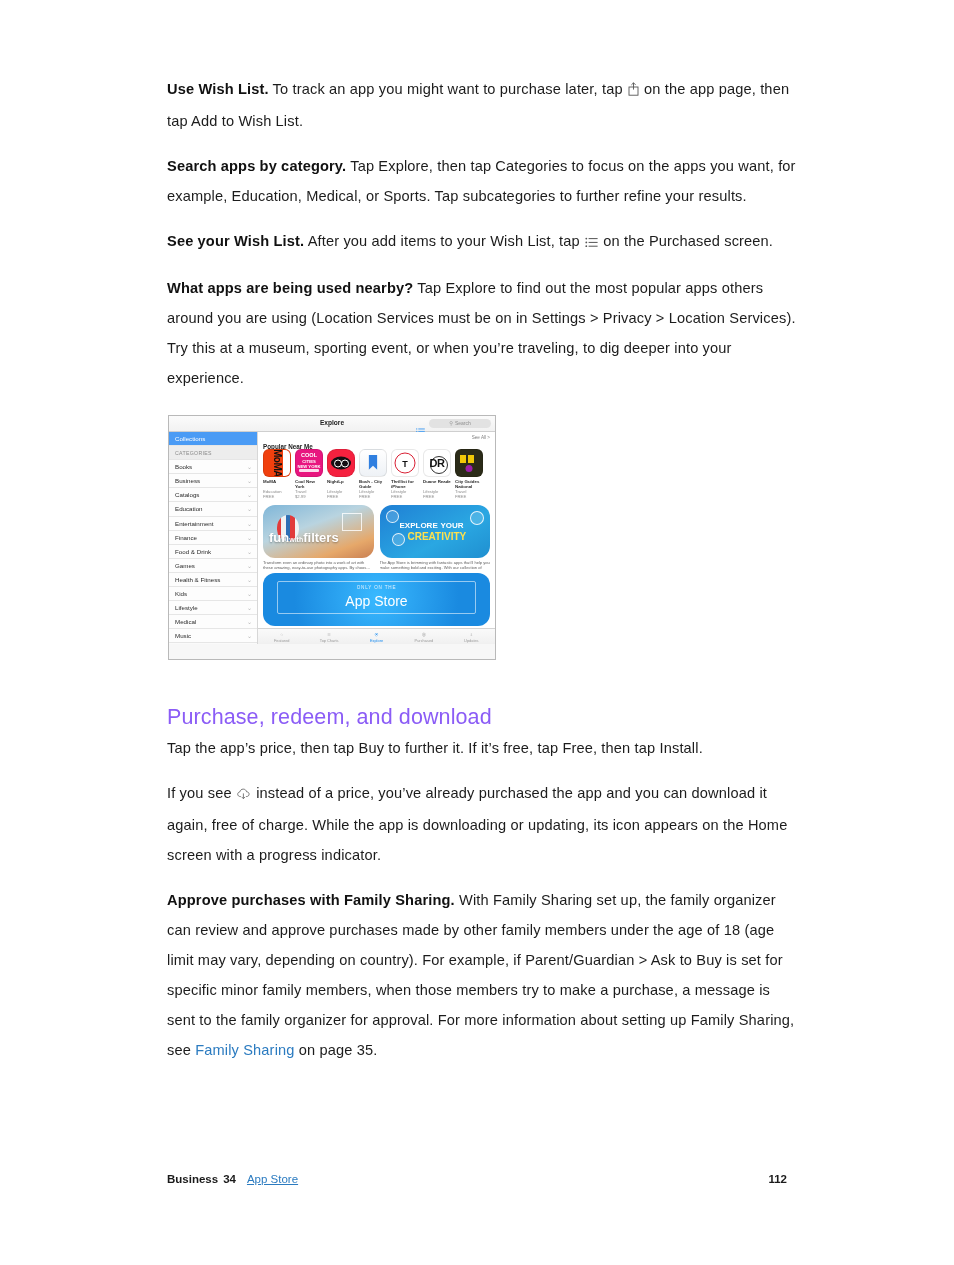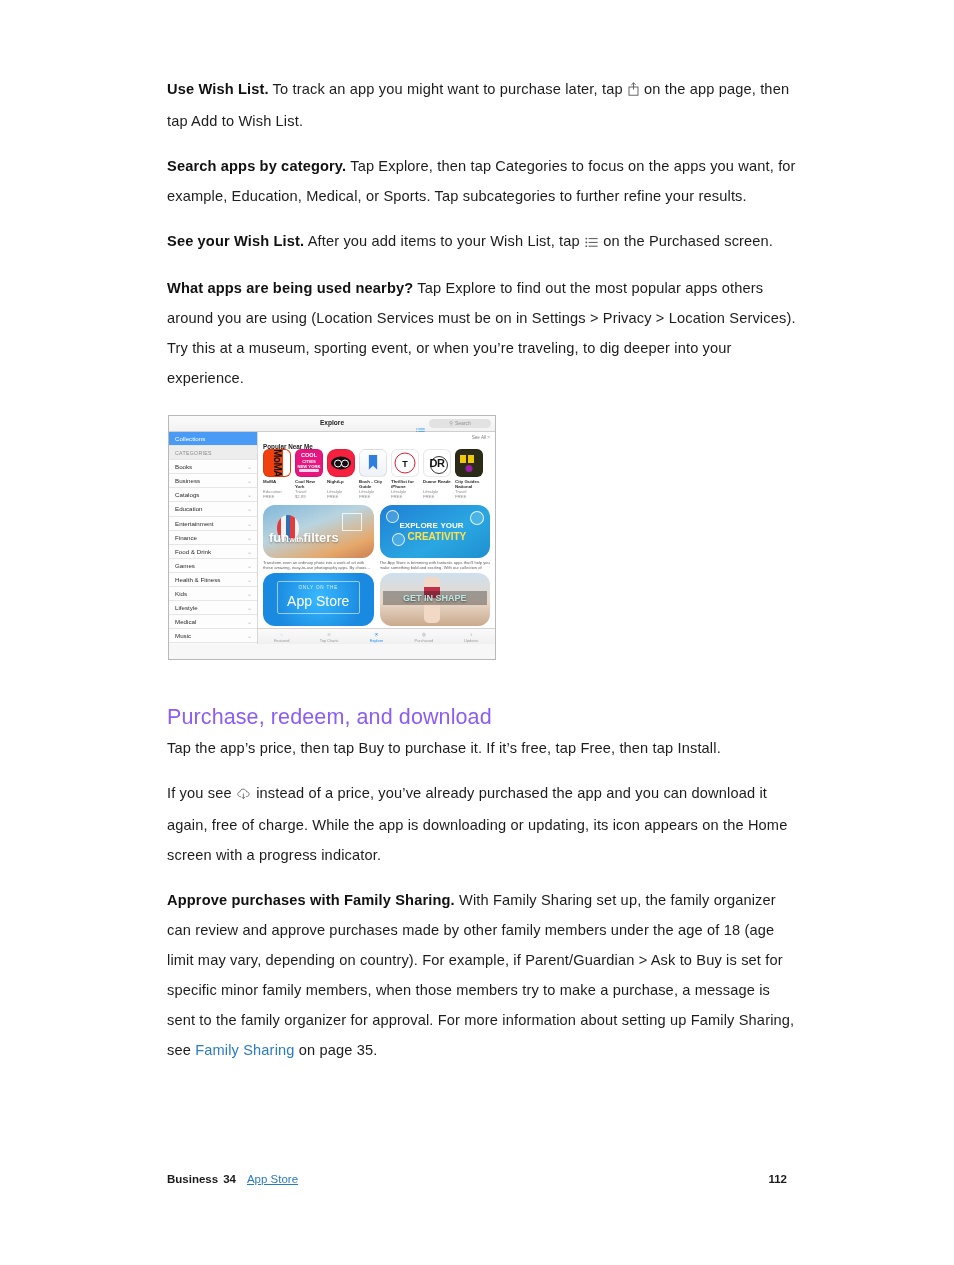--- a/index.html
+++ b/index.html
@@ -599,28 +599,20 @@
                 </div>
                 <div class="brow">
                   <div class="bcell">
                     <div class="bimg b-appstore">
                       <span class="bx"></span>
                       <span class="only">ONLY ON THE</span>
                       <span class="as">App Store</span>
                     </div>
                     <div class="bcap">Your iPhone is unlike anything else. And there’s only one…</div>
                   </div>
-                  <div class="bcell">
-                    <div class="bimg b-shape">
-                      <span class="runner"></span>
-                      <span class="band"></span>
-                      <span class="gs">GET IN SHAPE</span>
-                    </div>
-                    <div class="bcap">Has it been too long since you stepped inside a gym? With…</div>
-                  </div>
                 </div>
               </div>
 
               <div class="tabbar">
                 <div class="tab">
                   <div class="tico">☆</div>
                   <span>Featured</span>
                 </div>
                 <div class="tab">
                   <div class="tico">☰</div>
@@ -641,21 +633,21 @@
               </div>
 
             </div>
           </div>
         </div>
       </div>
     </div>
 
     <h2 class="sec">Purchase, redeem, and download</h2>
     <p class="body">
-      <span>Tap the app’s price, then tap Buy to purchase it. If it’s free, tap Free, then tap Install.</span>
+      <span>Tap the app’s price, then tap Buy to further it. If it’s free, tap Free, then tap Install.</span>
     </p>
 
     <p class="body">
       <span>If you see </span><span class="inline-ico"><svg width="14" height="12" viewBox="0 0 14 12">
             <path d="M3.4 8.6 C1.7 8.6 0.7 7.5 0.7 6.2 C0.7 5.0 1.6 4.0 2.8 3.9 C3.1 2.3 4.5 1.1 6.2 1.1 C7.9 1.1 9.3 2.3 9.6 3.8 C11.0 3.8 12.1 4.7 12.1 6.1 C12.1 7.5 11.1 8.6 9.5 8.6" fill="none" stroke="#666" stroke-width="0.85" stroke-linecap="round"></path>
             <path d="M6.4 5.4 L6.4 10.6" stroke="#666" stroke-width="0.85"></path>
             <path d="M4.7 8.9 L6.4 10.7 L8.1 8.9" fill="none" stroke="#666" stroke-width="0.85"></path>
           </svg></span><span> instead of a price, you’ve already purchased the app and you can download it again, free of charge. While the app is downloading or updating, its icon appears on the Home screen with a progress indicator.</span>
     </p>
 

